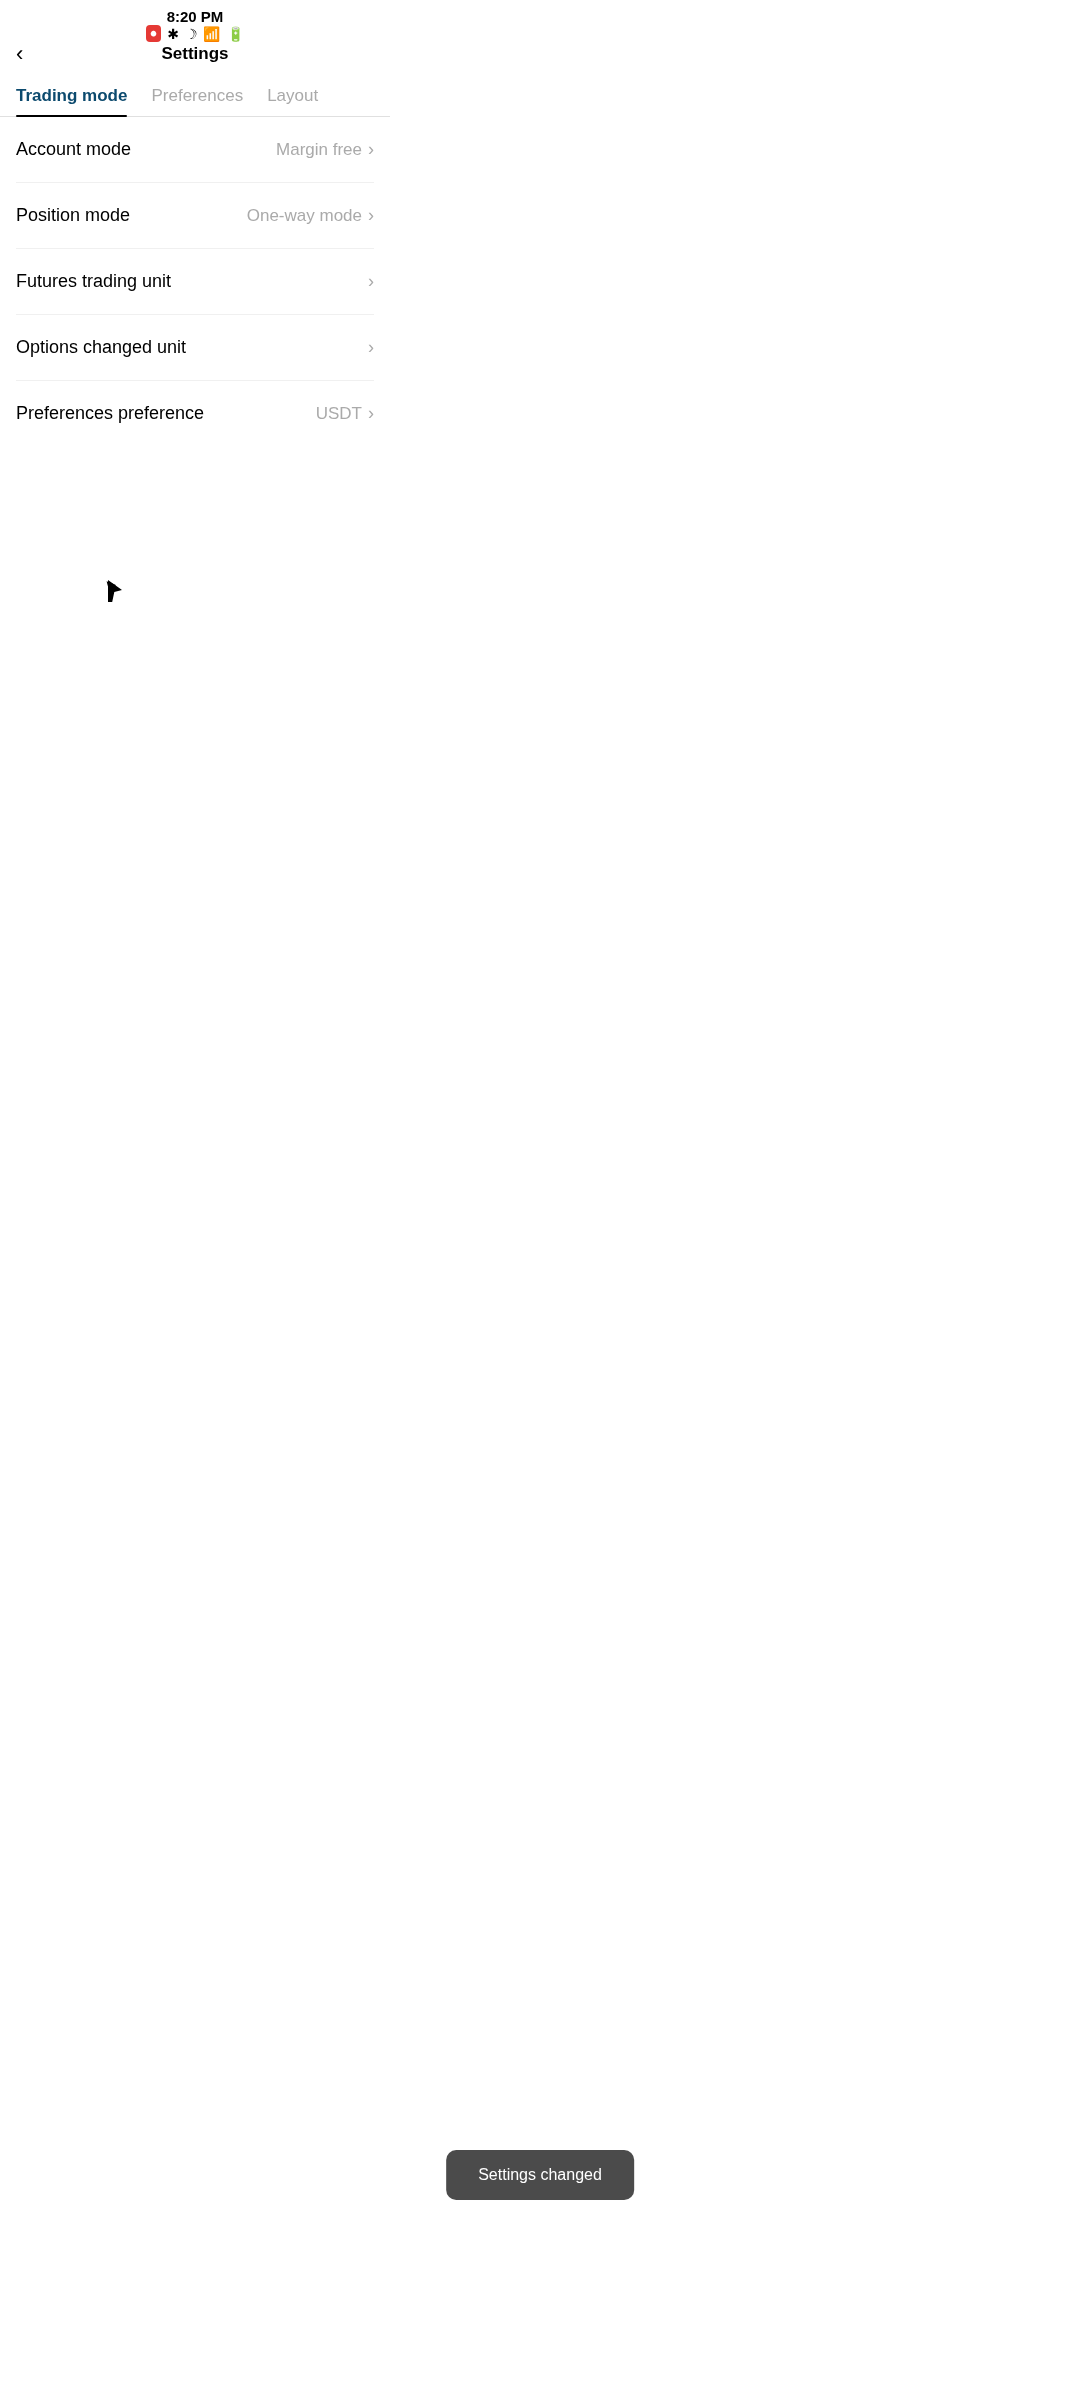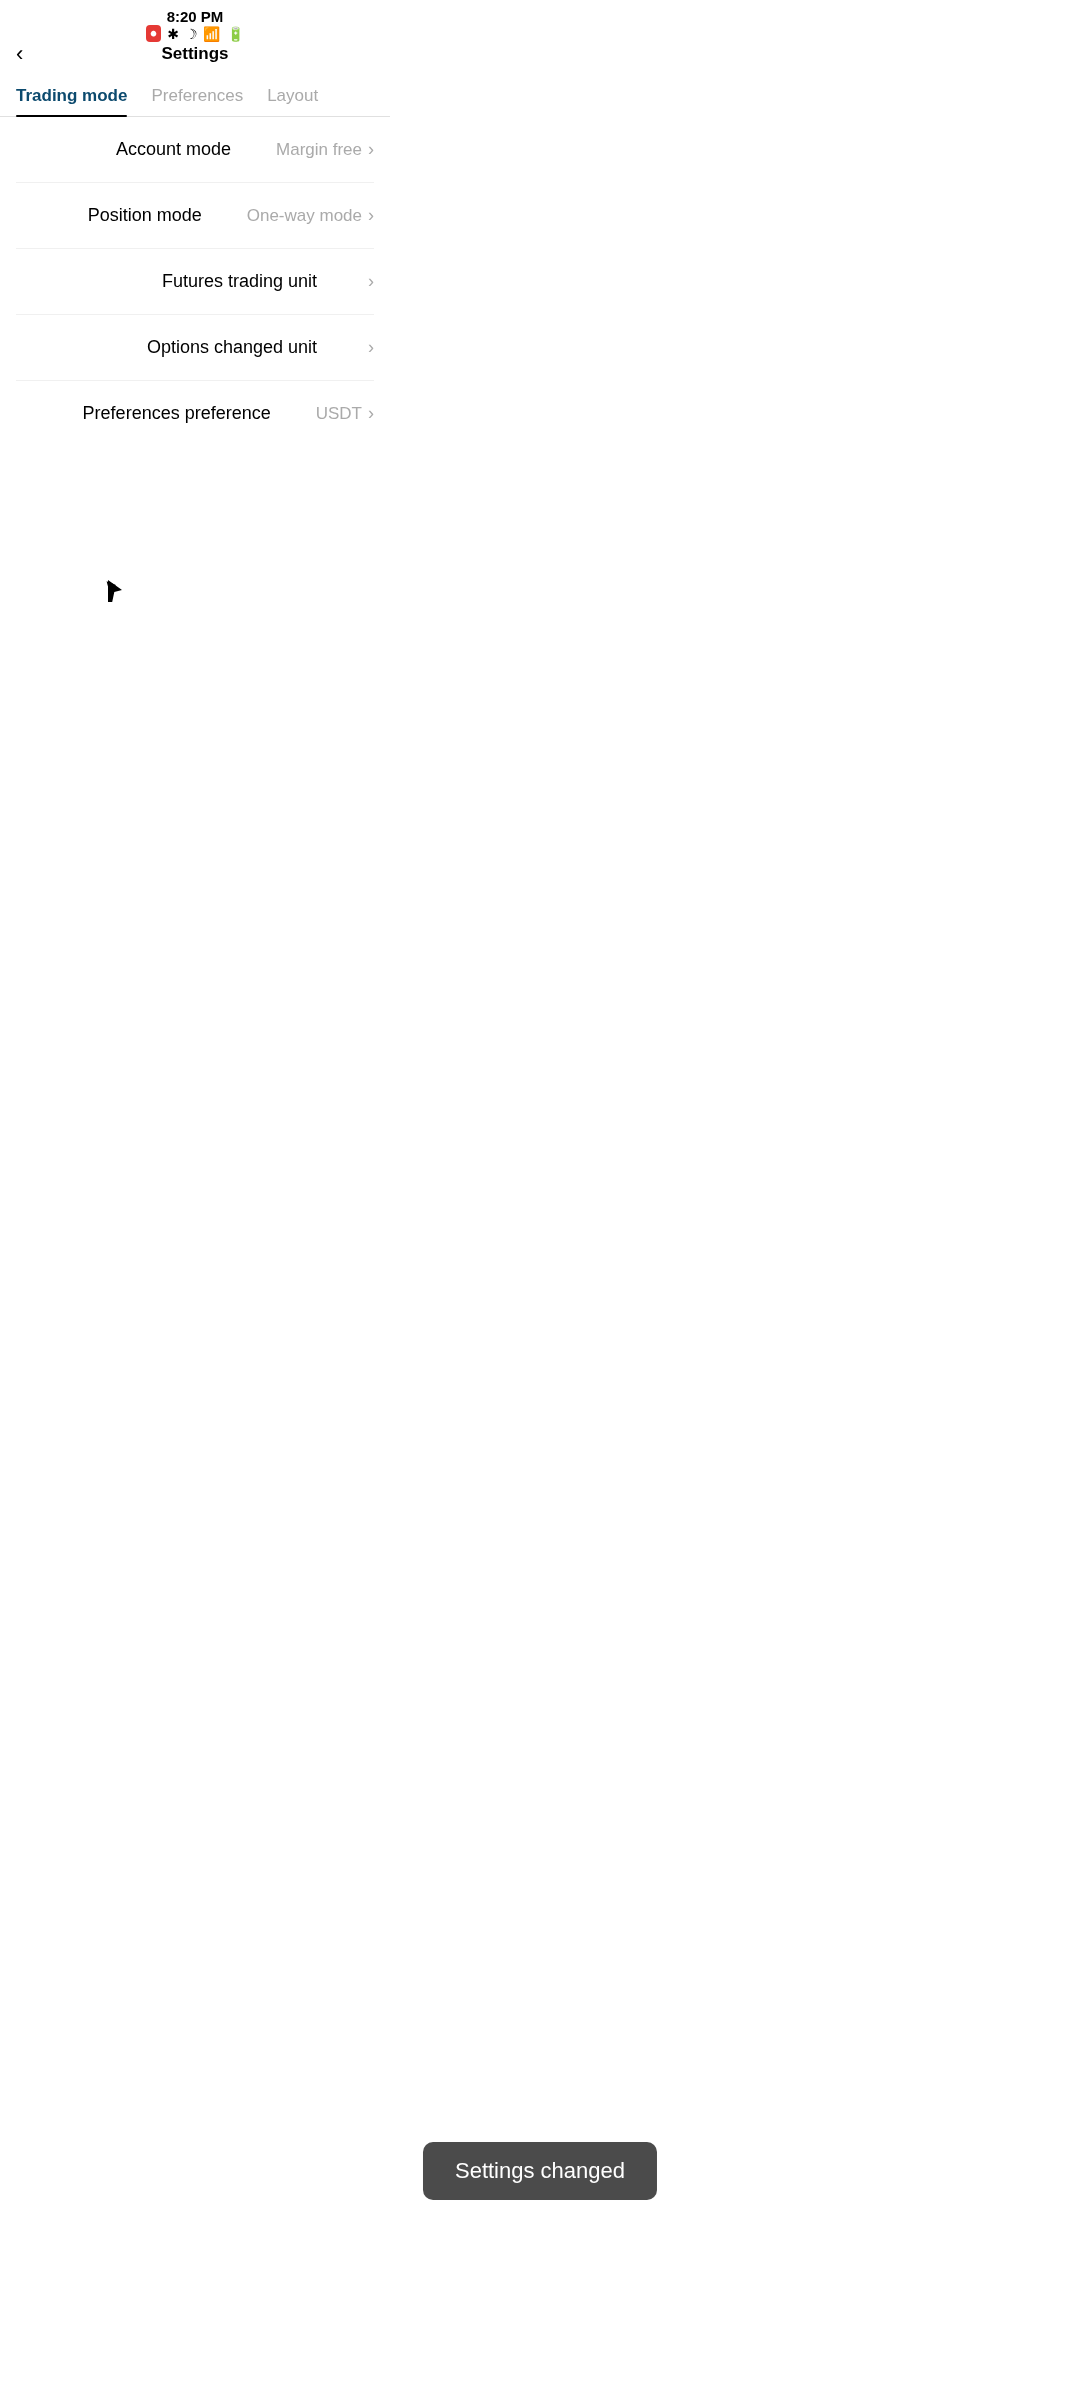--- a/index.html
+++ b/index.html
@@ -113,21 +113,21 @@
     }
 
     
     .menu-list {
       padding: 0 16px;
     }
 
     .menu-item {
       display: flex;
       align-items: center;
-      justify-content: flex-end;
+      justify-content: space-between;
       padding: 22px 0;
       border-bottom: 1px solid #f0f0f0;
       cursor: pointer;
       gap: 45px;
     }
 
     .menu-item:last-child {
       border-bottom: none;
     }
 
@@ -157,21 +157,21 @@
     
     .toast {
       position: fixed;
       bottom: 200px;
       left: 50%;
       transform: translateX(-50%);
       background: rgba(60, 60, 60, 0.92);
       color: #fff;
       padding: 16px 32px;
       border-radius: 10px;
-      font-size: 22px;
+      font-size: 16px;
       font-weight: 400;
       white-space: nowrap;
       z-index: 999;
     }
 
     
     .cursor {
       position: fixed;
       left: 108px;
       top: 580px;

